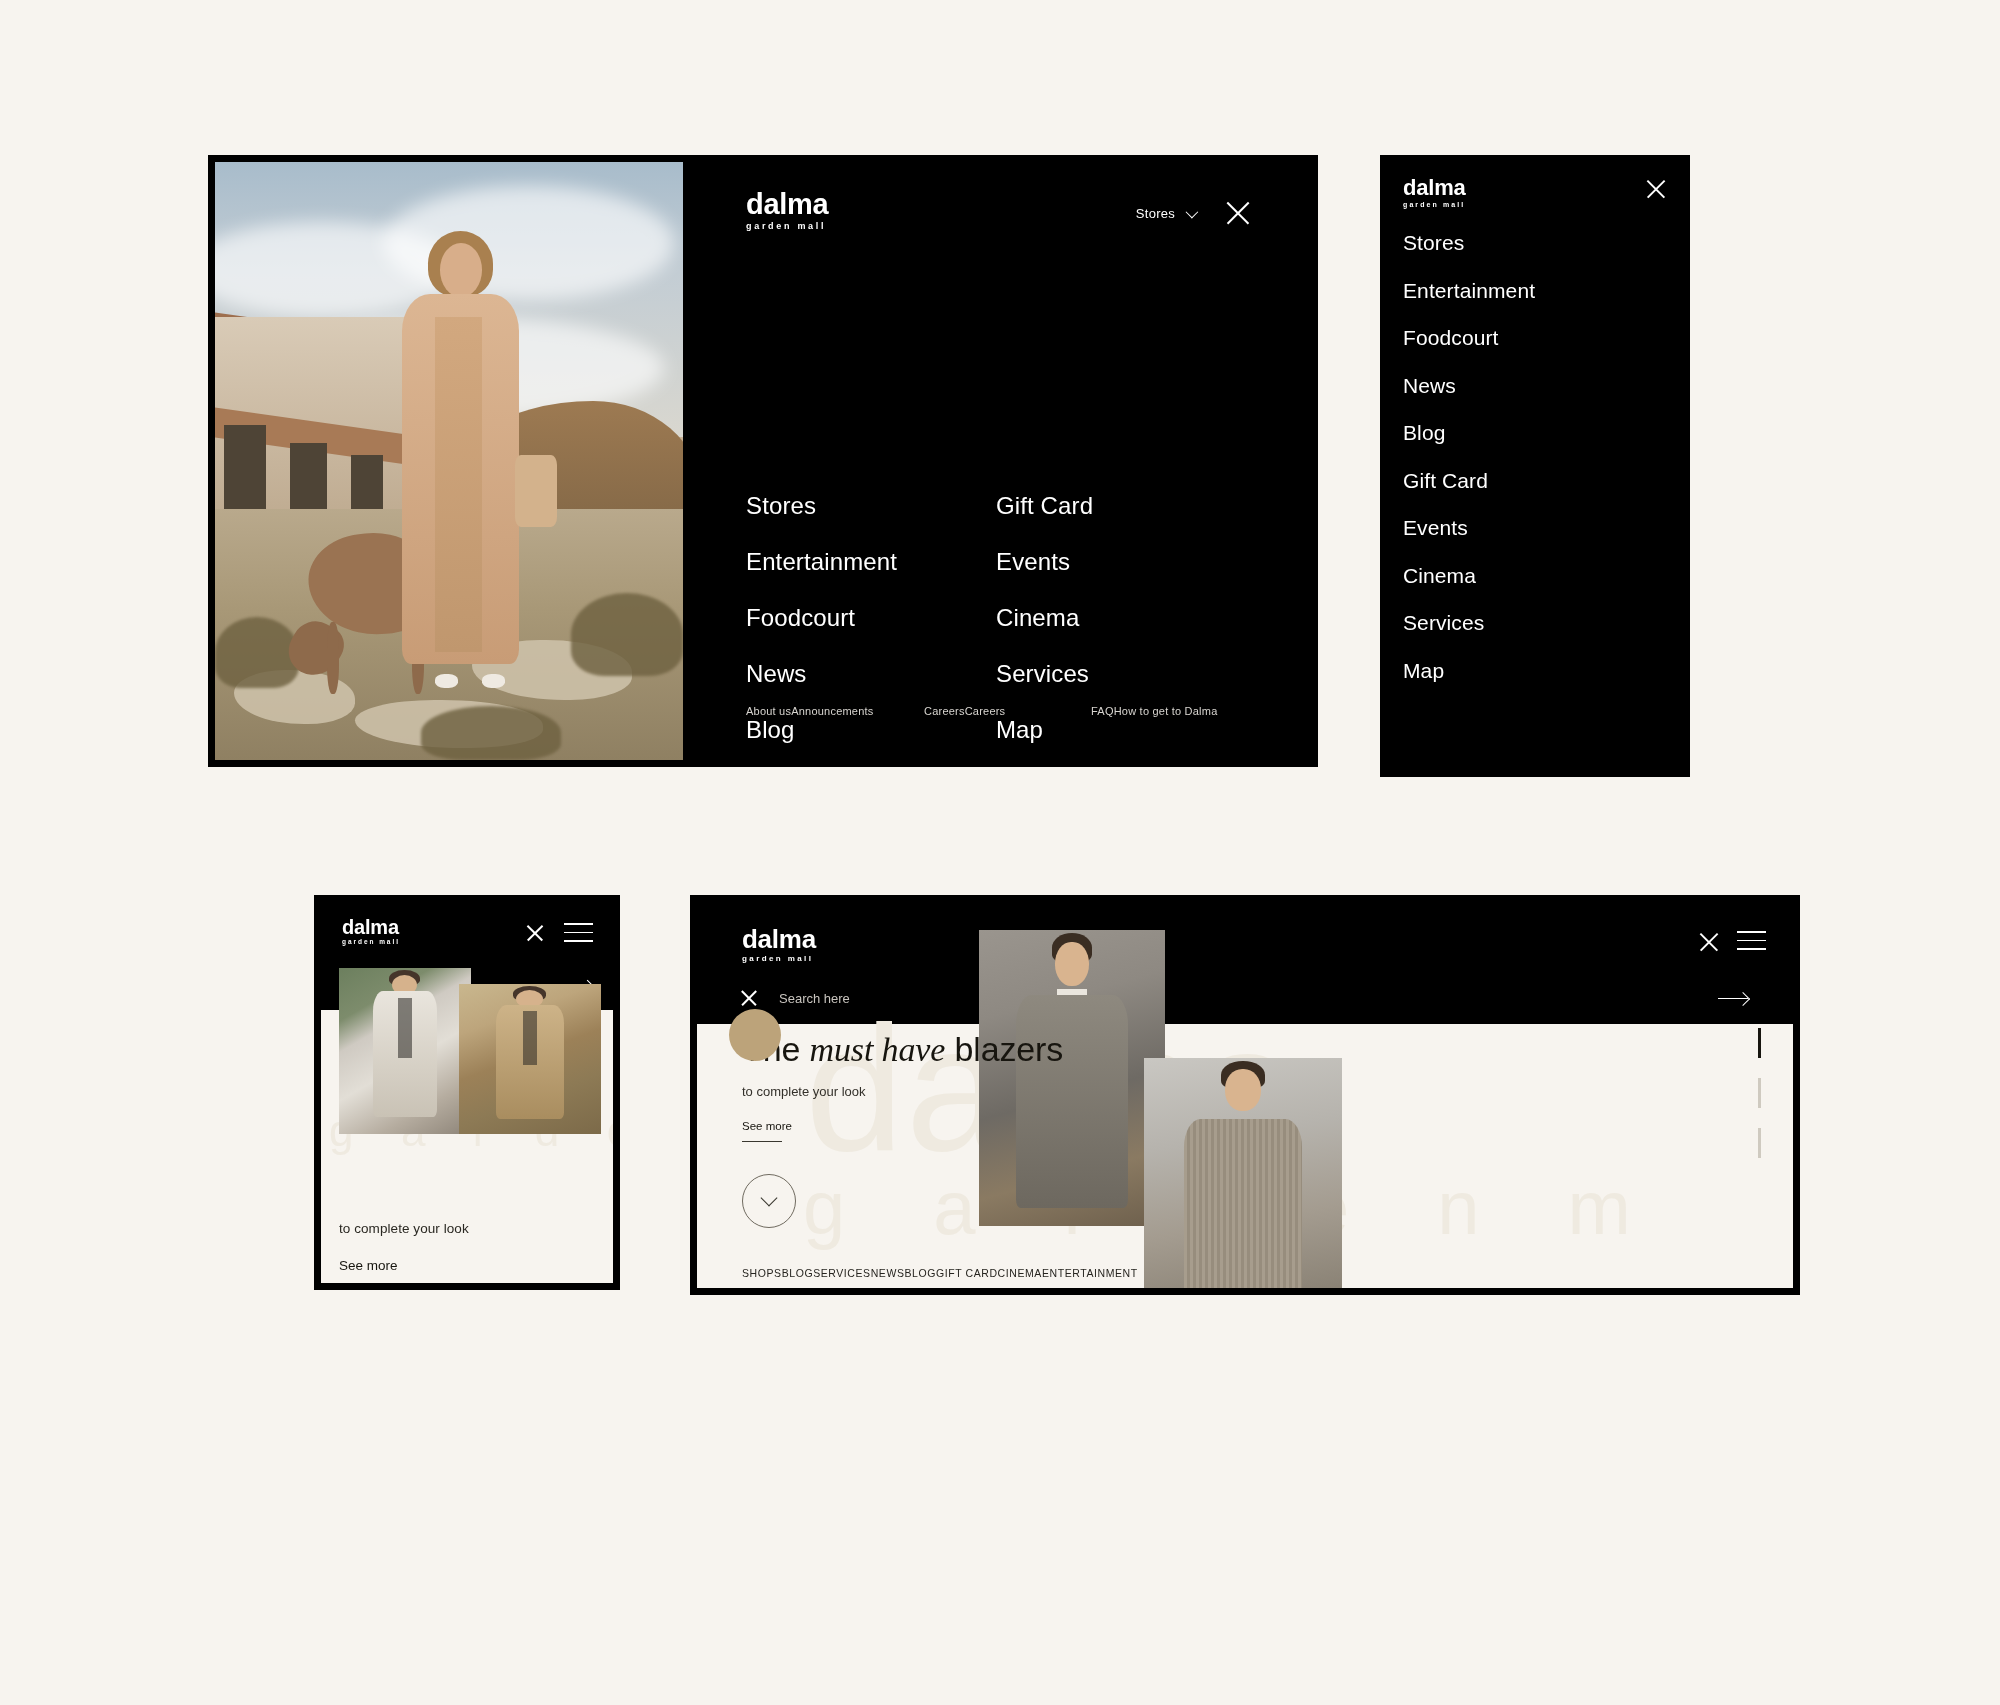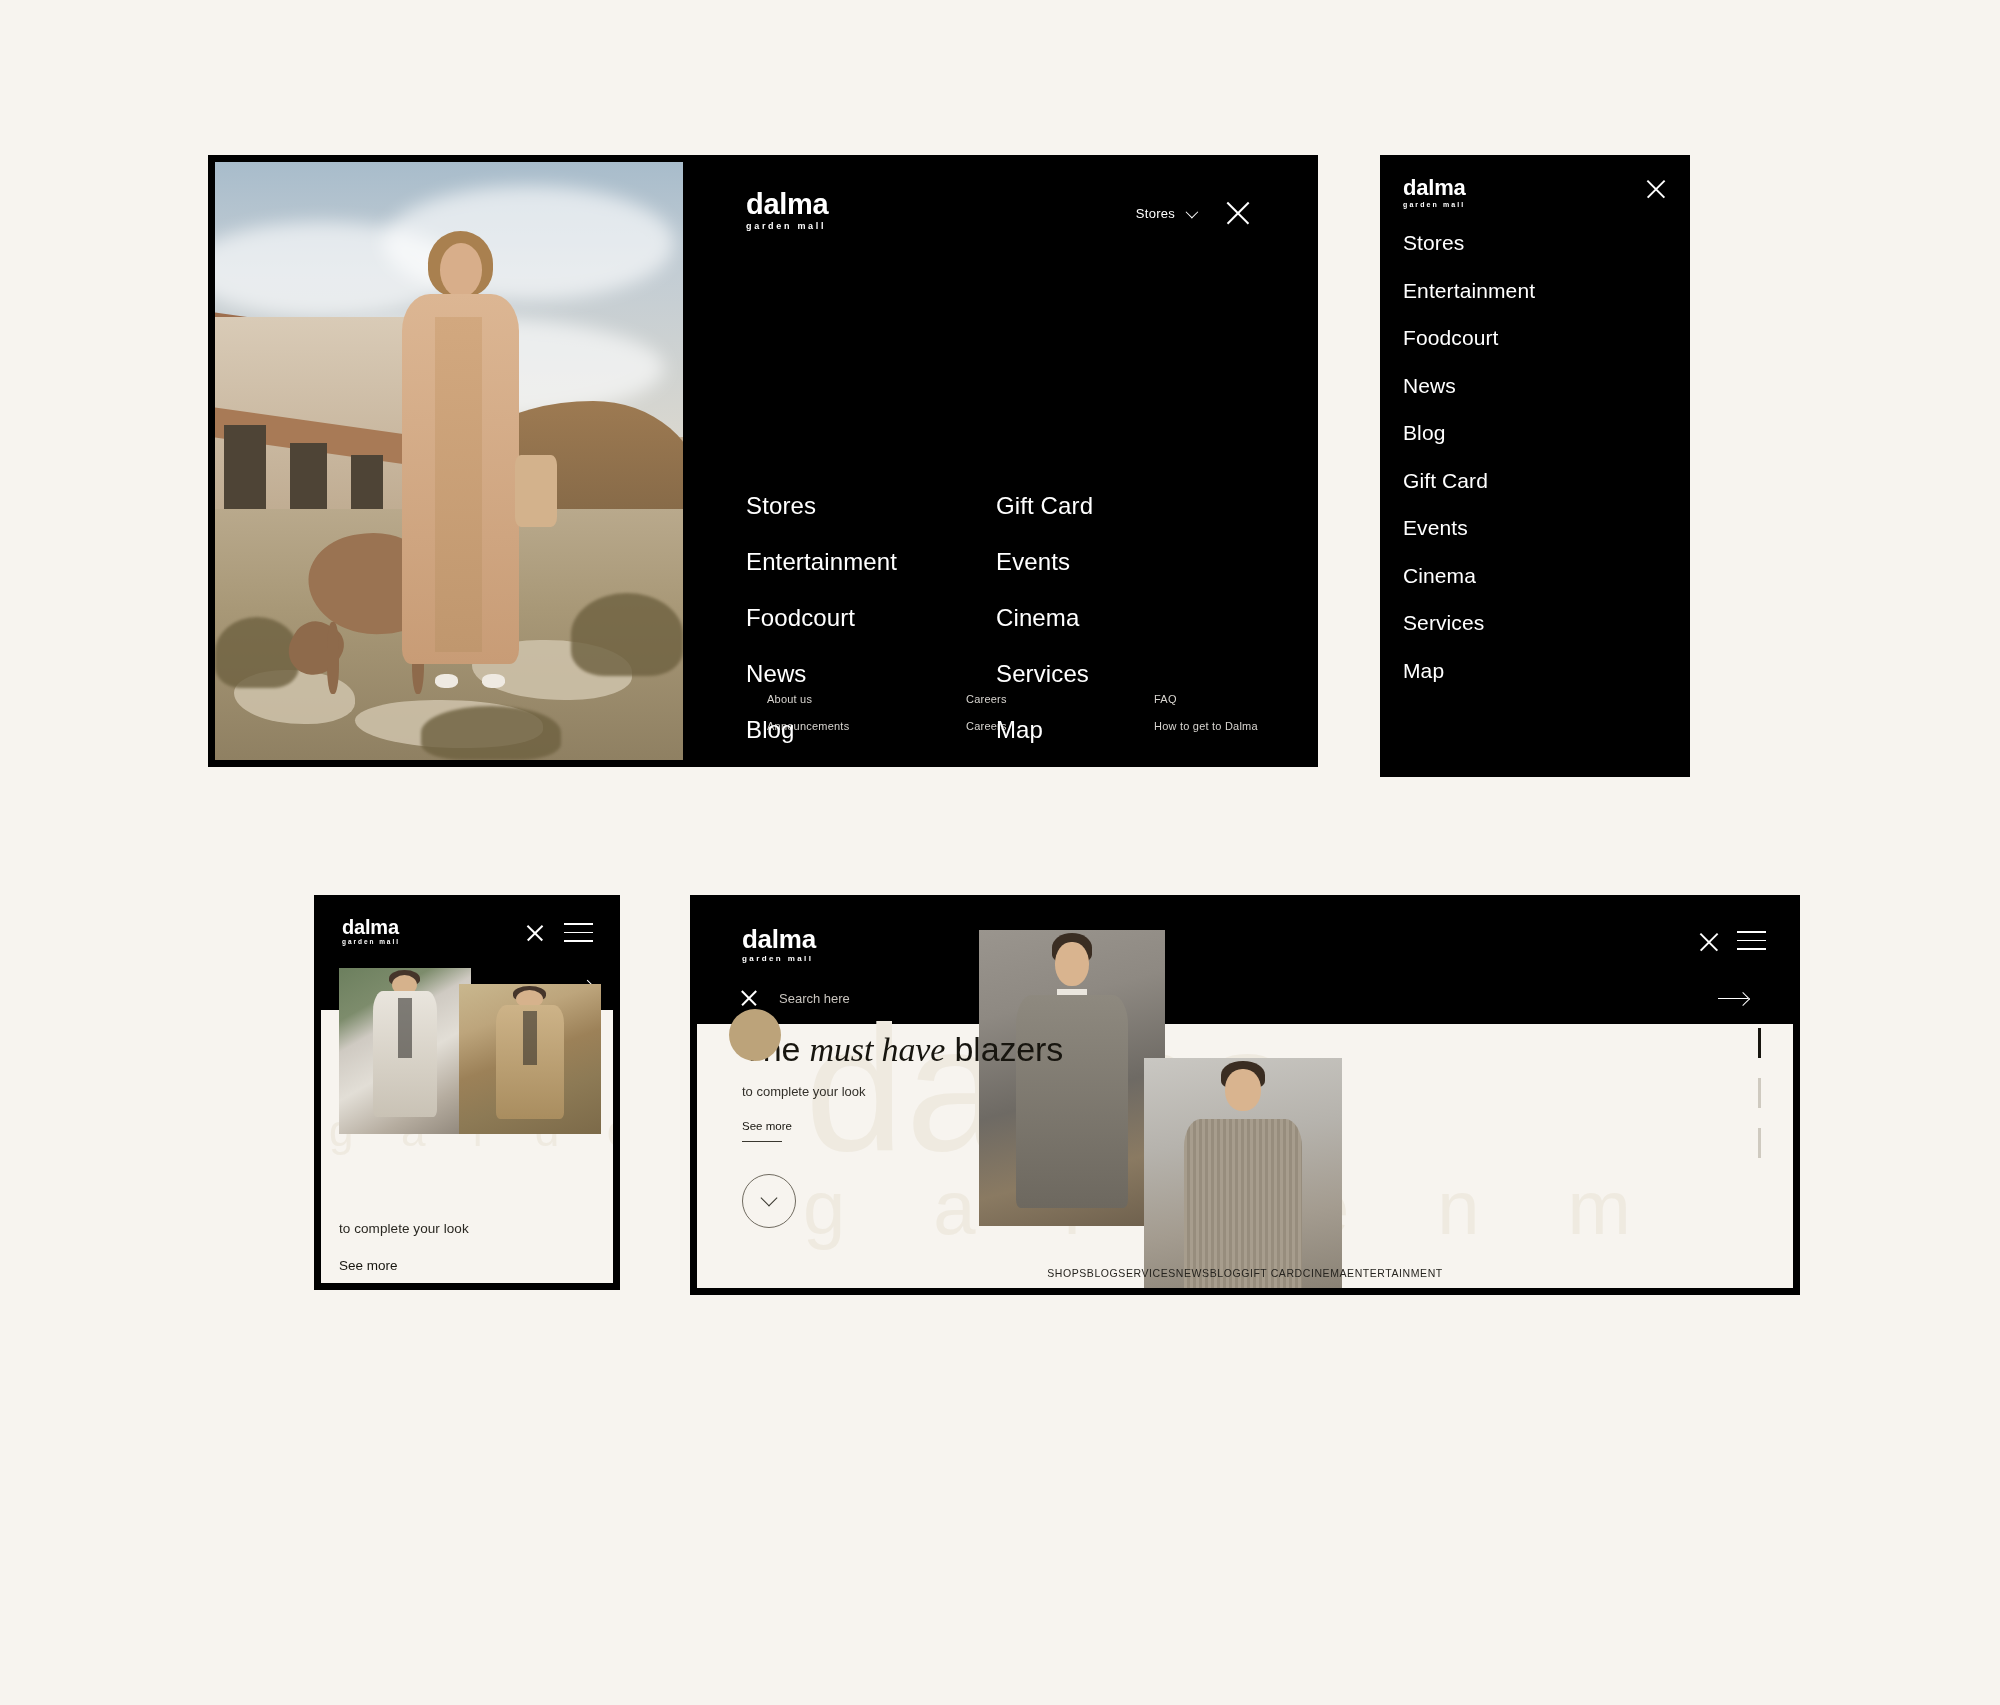--- a/index.html
+++ b/index.html
@@ -187,21 +187,21 @@
   #cursor-blob {
     position: absolute; width: 52px; height: 52px; border-radius: 50%;
     background: #BCA37A; z-index: 1;
     left: 46px; top: 517px;
   }
 
   #menu-footer {
     position: absolute; left: 63px; bottom: 28px; width: 88%;
     display: flex;
   }
-  .foot-col { display: flex; flex-direction: column; margin-left: 21px; }
+  .foot-col { display: flex; flex-direction: row; }
   .foot-col.f1 { width: 178px; }
   .foot-col.f2 { width: 167px; }
   .foot-link {
     color: #d8d5d0; font-size: 11px; letter-spacing: .02em;
     margin-bottom: 15px; cursor: pointer;
   }
   .foot-link:last-child { margin-bottom: 0; }
 
   
   #mobile-menu {
@@ -630,21 +630,21 @@
         <div class="ul"></div>
       </div>
       <div id="dc-circle"></div>
 
       <div id="dc-slider">
         <span class="b on"></span>
         <span class="b"></span>
         <span class="b"></span>
       </div>
 
-      <nav id="dc-nav" style="justify-content: center;">
+      <nav id="dc-nav" style="justify-content: flex-start;">
         <a class="n">SHOPS</a>
         <a class="n">BLOG</a>
         <a class="n">SERVICES</a>
         <a class="n">NEWS</a>
         <a class="n">BLOG</a>
         <a class="n">GIFT CARD</a>
         <a class="n">CINEMA</a>
         <a class="n">ENTERTAINMENT</a>
       </nav>
     </div>

